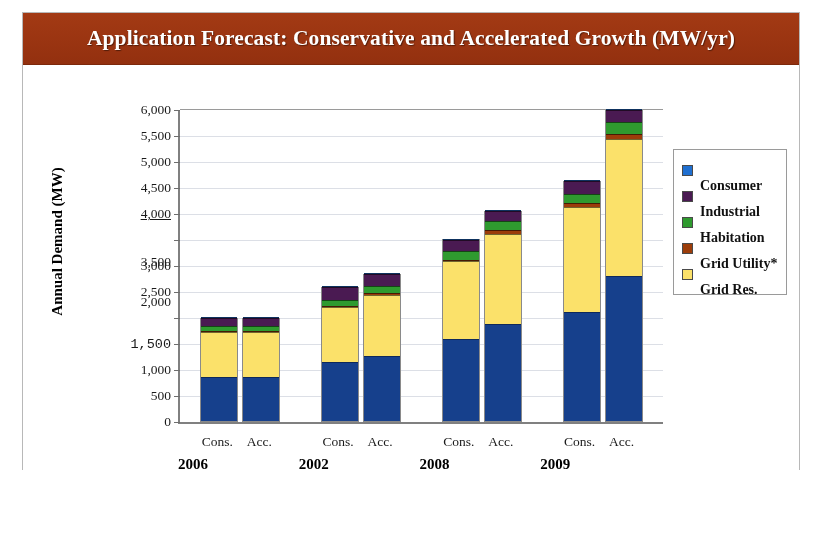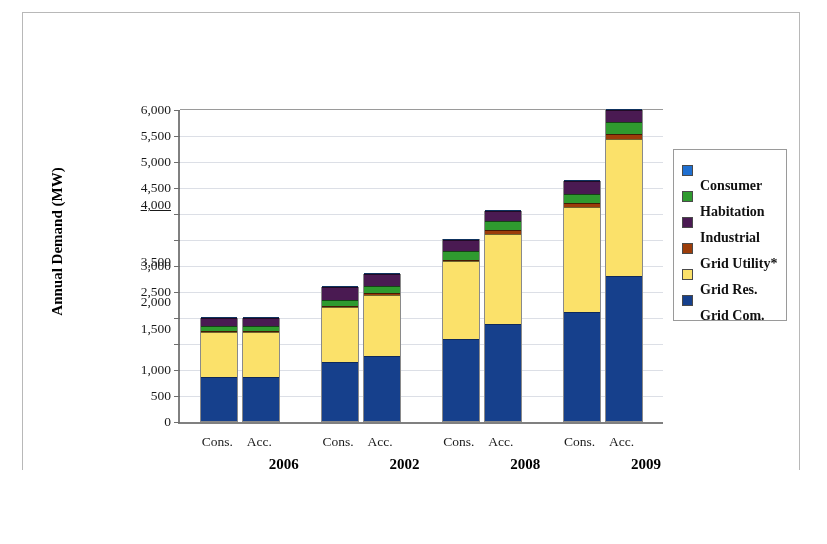--- a/index.html
+++ b/index.html
@@ -107,21 +107,21 @@
   .xcat{
     position:absolute;
     text-align:center;
     font-family:"Liberation Serif", serif;
     font-size:13.5px;
     color:#1a1a1a;
     white-space:nowrap;
   }
   .xyear{
     position:absolute;
-    text-align:right;
+    text-align:left;
     font-family:"Liberation Serif", serif;
     font-weight:bold;
     font-size:15px;
     color:#000;
     white-space:nowrap;
   }
 
   
   .legend{
     position:absolute;
@@ -164,54 +164,57 @@
     white-space:nowrap;
   }
 </style>
 </head>
 <body>
 
 <div id="root">
 
   <div class="card">
 
+    <div class="title-bar">
+      <div class="title-text">Application Forecast: Conservative and Accelerated Growth (MW/yr)</div>
+    </div>
 
     <div class="chart-area">
 
       <div class="ylabel">Annual Demand (MW)</div>
 
       <div class="plot" id="plot">
         <div class="plot-top-line"></div>
         <div id="gridlines">
             <div class="tick" style="top: 312px;"></div>
             <div class="ytick-label" style="top: 312px;">0</div>
             <div class="gridline" style="top: 286px;"></div>
             <div class="tick" style="top: 286px;"></div>
             <div class="ytick-label" style="top: 286px;">500</div>
             <div class="gridline" style="top: 260px;"></div>
             <div class="tick" style="top: 260px;"></div>
             <div class="ytick-label" style="top: 260px; text-align: right;">1,000</div>
             <div class="gridline" style="top: 234px;"></div>
             <div class="tick" style="top: 234px;"></div>
-            <div class="ytick-label" style="top: 219px;">1,500</div>
+            <div class="ytick-label" style="top: 234px; font-family: Liberation Mono, monospace;">1,500</div>
             <div class="gridline" style="top: 208px;"></div>
             <div class="tick" style="top: 208px;"></div>
             <div class="ytick-label" style="top: 192px;">2,000</div>
             <div class="gridline" style="top: 182px;"></div>
             <div class="tick" style="top: 182px;"></div>
             <div class="ytick-label" style="top: 182px;">2,500</div>
             <div class="gridline" style="top: 156px;"></div>
             <div class="tick" style="top: 156px;"></div>
             <div class="ytick-label" style="top: 156px;">3,000</div>
             <div class="gridline" style="top: 130px;"></div>
             <div class="tick" style="top: 130px;"></div>
             <div class="ytick-label" style="top: 130px; margin-top: 22px;">3,500</div>
             <div class="gridline" style="top: 104px;"></div>
             <div class="tick" style="top: 104px;"></div>
-            <div class="ytick-label" style="top: 95px; text-decoration: underline;">4,000</div>
+            <div class="ytick-label" style="top: 104px; text-decoration: underline;">4,000</div>
             <div class="gridline" style="top: 78px;"></div>
             <div class="tick" style="top: 78px;"></div>
             <div class="ytick-label" style="top: 78px; margin-left: 12px;">4,500</div>
             <div class="gridline" style="top: 52px;"></div>
             <div class="tick" style="top: 52px;"></div>
             <div class="ytick-label" style="top: 52px;">5,000</div>
             <div class="gridline" style="top: 26px;"></div>
             <div class="tick" style="top: 26px;"></div>
             <div class="ytick-label" style="top: 26px;">5,500</div>
             <div class="tick" style="top: 0px;"></div>
@@ -299,38 +302,34 @@
           <div class="xcat" style="left: 573.625px; top: 369px; width: 50px;">Acc.</div>
           <div class="xyear" style="left: 517.25px; top: 391px; width: 120.75px;">2009</div>
         </div>
 
       <div class="legend" id="legend">
           <div class="legend-row">
             <span class="swatch" style="background: rgb(31, 111, 208);"></span>
             <span class="legend-label">Consumer</span>
           </div>
           <div class="legend-row">
+            <span class="swatch" style="background: rgb(74, 26, 82);"></span>
+            <span class="legend-label">Industrial</span>
+          </div>
+          <div class="legend-row">
             <span class="swatch" style="background: rgb(47, 154, 47);"></span>
             <span class="legend-label">Habitation</span>
           </div>
           <div class="legend-row">
-            <span class="swatch" style="background: rgb(74, 26, 82);"></span>
-            <span class="legend-label">Industrial</span>
-          </div>
-          <div class="legend-row">
             <span class="swatch" style="background: rgb(156, 61, 10);"></span>
             <span class="legend-label">Grid Utility*</span>
           </div>
           <div class="legend-row">
             <span class="swatch" style="background: rgb(251, 225, 106);"></span>
             <span class="legend-label">Grid Res.</span>
           </div>
-          <div class="legend-row">
-            <span class="swatch" style="background: rgb(22, 64, 140);"></span>
-            <span class="legend-label">Grid Com.</span>
-          </div>
         </div>
 
     </div>
   </div>
 
 
 </div>
 
 </body></html>

